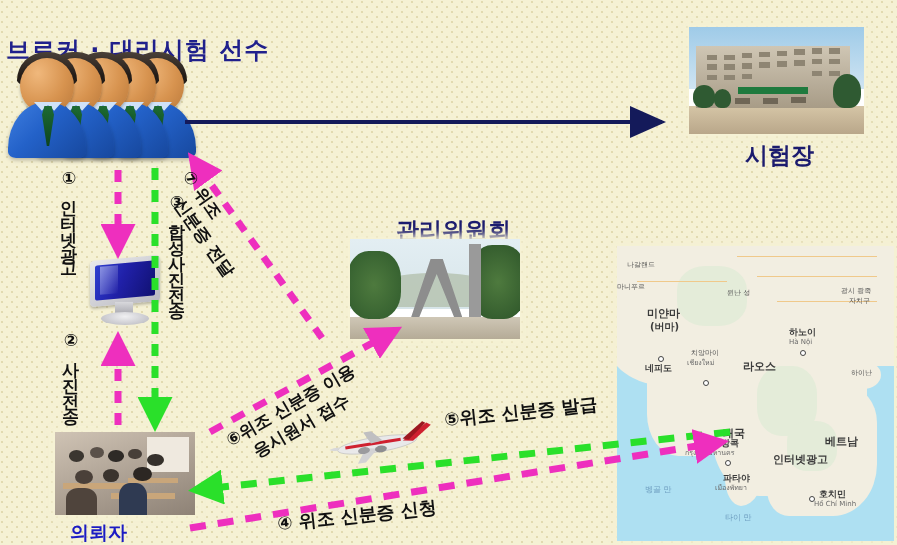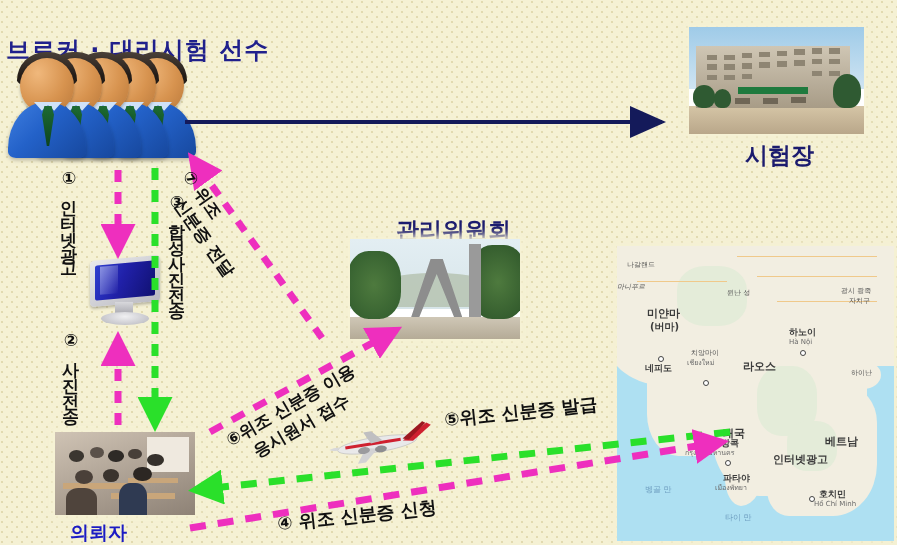--- a/index.html
+++ b/index.html
@@ -297,21 +297,21 @@
     <div class="map-txt" style="left:106px;top:228px;">파타야</div>
     <div class="map-txt sm" style="left:98px;top:239px;">เมืองพัทยา</div>
     <div class="map-txt" style="left:202px;top:244px;">호치민</div>
     <div class="map-txt sm" style="left:197px;top:255px;">Hồ Chí Minh</div>
     <div class="map-dot" style="left:192px;top:250px;"></div>
     <div class="map-txt sm" style="left:74px;top:104px;color:#555;">치앙마이</div>
     <div class="map-txt sm" style="left:70px;top:114px;">เชียงใหม่</div>
     <div class="map-dot" style="left:86px;top:134px;"></div>
 
     <div class="map-txt sm" style="left:10px;top:16px;color:#555;">나갈랜드</div>
-    <div class="map-txt sm" style="left:0px;top:38px;color:#555;font-style:italic;">마니푸르</div>
+    <div class="map-txt sm" style="left:0px;top:38px;color:#555;">마니푸르</div>
     <div class="map-txt sm" style="left:110px;top:44px;color:#555;">윈난 성</div>
     <div class="map-txt sm" style="left:224px;top:42px;color:#555;">광시 좡족</div>
     <div class="map-txt sm" style="left:232px;top:52px;color:#555;">자치구</div>
     <div class="map-txt sm" style="left:234px;top:124px;color:#555;">하이난</div>
 
     <div class="map-txt sea" style="left:28px;top:240px;">벵골 만</div>
     <div class="map-txt sea" style="left:108px;top:268px;">타이 만</div>
   </div>
 
   <svg class="abs" id="plane" viewBox="0 0 110 46">

